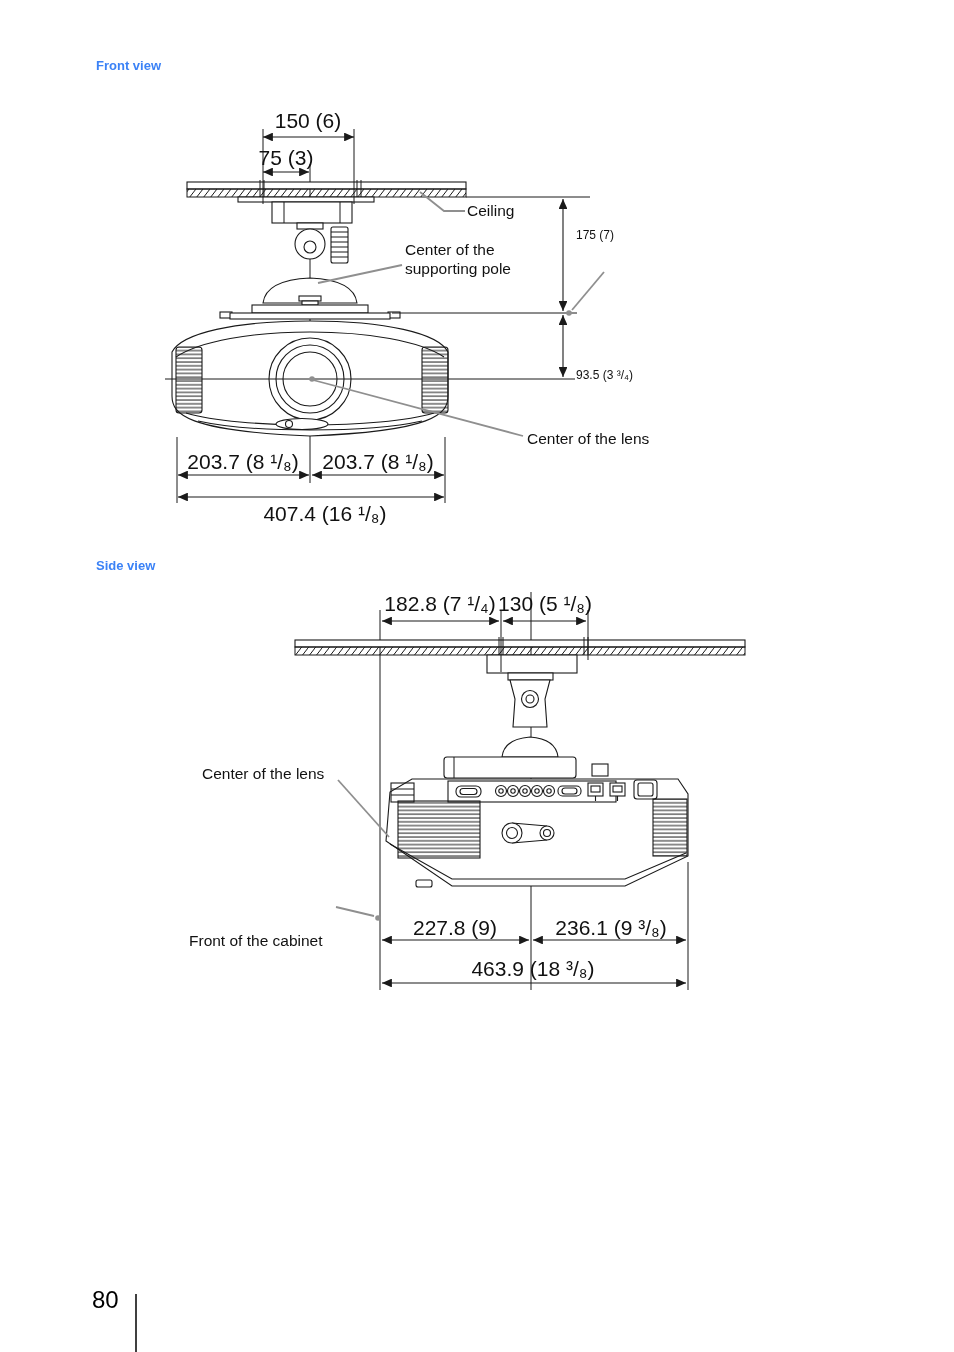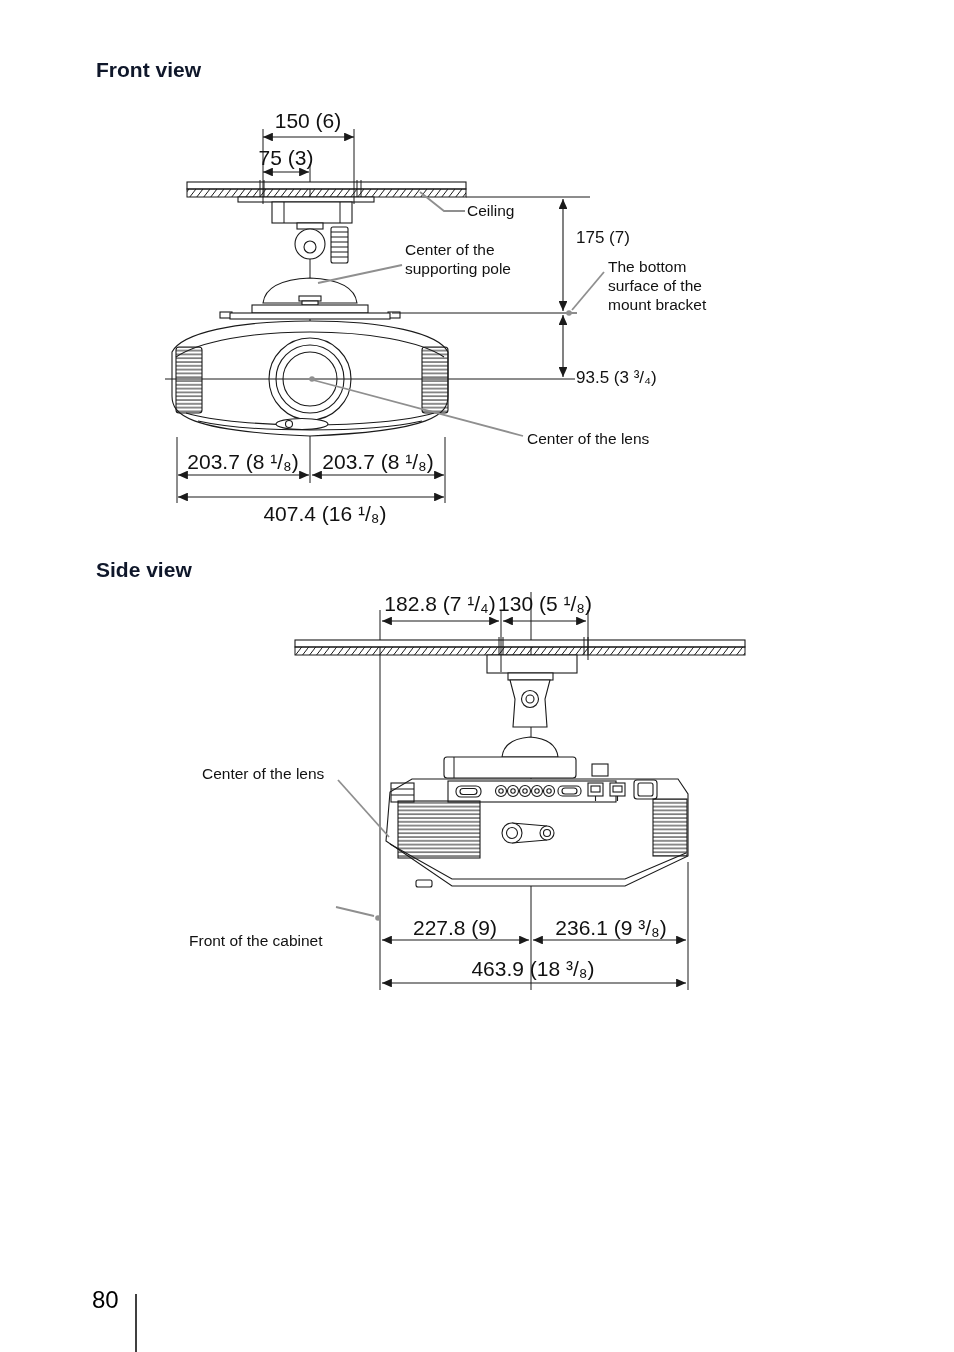--- a/index.html
+++ b/index.html
@@ -1,24 +1,24 @@
 <!DOCTYPE html>
 <html><head>
 <meta charset="utf-8">
 <style>
   html,body{margin:0;padding:0;background:#fff;}
   #page{
     position:relative;width:954px;height:1352px;background:#fff;overflow:hidden;
     font-family:"Liberation Sans","DejaVu Sans",sans-serif;color:#111;
   }
   #art{position:absolute;left:0;top:0;}
-  .head{position:absolute;font-weight:bold;font-size:21px;color:#0f172a;white-space:nowrap;}
+  .head{position:absolute;font-weight:bold;font-size:13px;color:#3b82f6;white-space:nowrap;}
   .lbl{position:absolute;font-size:15.5px;line-height:1.22;color:#111;}
   .dimc{position:absolute;font-size:21px;color:#111;transform:translateX(-50%);white-space:nowrap;}
-  .diml{position:absolute;font-size:17px;color:#111;white-space:nowrap;}
+  .diml{position:absolute;font-size:12px;color:#111;white-space:nowrap;}
   .pgnum{position:absolute;font-size:24px;color:#000;}
   
   .ln{stroke:#1a1a1a;stroke-width:1.1;fill:none;}
   .lnf{stroke:#1a1a1a;stroke-width:1.1;fill:#fff;}
   .ext{stroke:#1a1a1a;stroke-width:1;fill:none;}
   .dim{stroke:#1a1a1a;stroke-width:1.1;fill:none;marker-start:url(#arr);marker-end:url(#arr);}
   .leader{stroke:#8f8f8f;stroke-width:1.8;fill:none;}
 </style>
 </head>
 <body>
@@ -204,21 +204,20 @@
     <line x1="136" y1="1294" x2="136" y2="1352" stroke="#000" stroke-width="1.5"></line>
   </svg>
 
   <div class="head" style="left:96px;top:58px;">Front view</div>
 
   <div class="dimc" style="left:308px;top:109px;">150 (6)</div>
   <div class="dimc" style="left:286px;top:146px;">75 (3)</div>
   <div class="lbl" style="left:467px;top:202px;">Ceiling</div>
   <div class="lbl" style="left:405px;top:241px;width:125px;">Center of the supporting pole</div>
   <div class="diml" style="left:576px;top:228px;">175 (7)</div>
-  <div class="lbl" style="left:608px;top:258px;width:118px;">The bottom surface of the mount bracket</div>
   <div class="diml" style="left:576px;top:336px;margin-top:32px;">93.5 (3 ³/₄)</div>
   <div class="lbl" style="left:527px;top:430px;">Center of the lens</div>
   <div class="dimc" style="left:243px;top:450px;">203.7 (8 ¹/₈)</div>
   <div class="dimc" style="left:378px;top:450px;">203.7 (8 ¹/₈)</div>
   <div class="dimc" style="left:311px;top:502px;margin-left:14px;">407.4 (16 ¹/₈)</div>
 
   <div class="head" style="left:96px;top:558px;">Side view</div>
 
   <div class="dimc" style="left:440px;top:592px;">182.8 (7 ¹/₄)</div>
   <div class="dimc" style="left:545px;top:592px;">130 (5 ¹/₈)</div>

